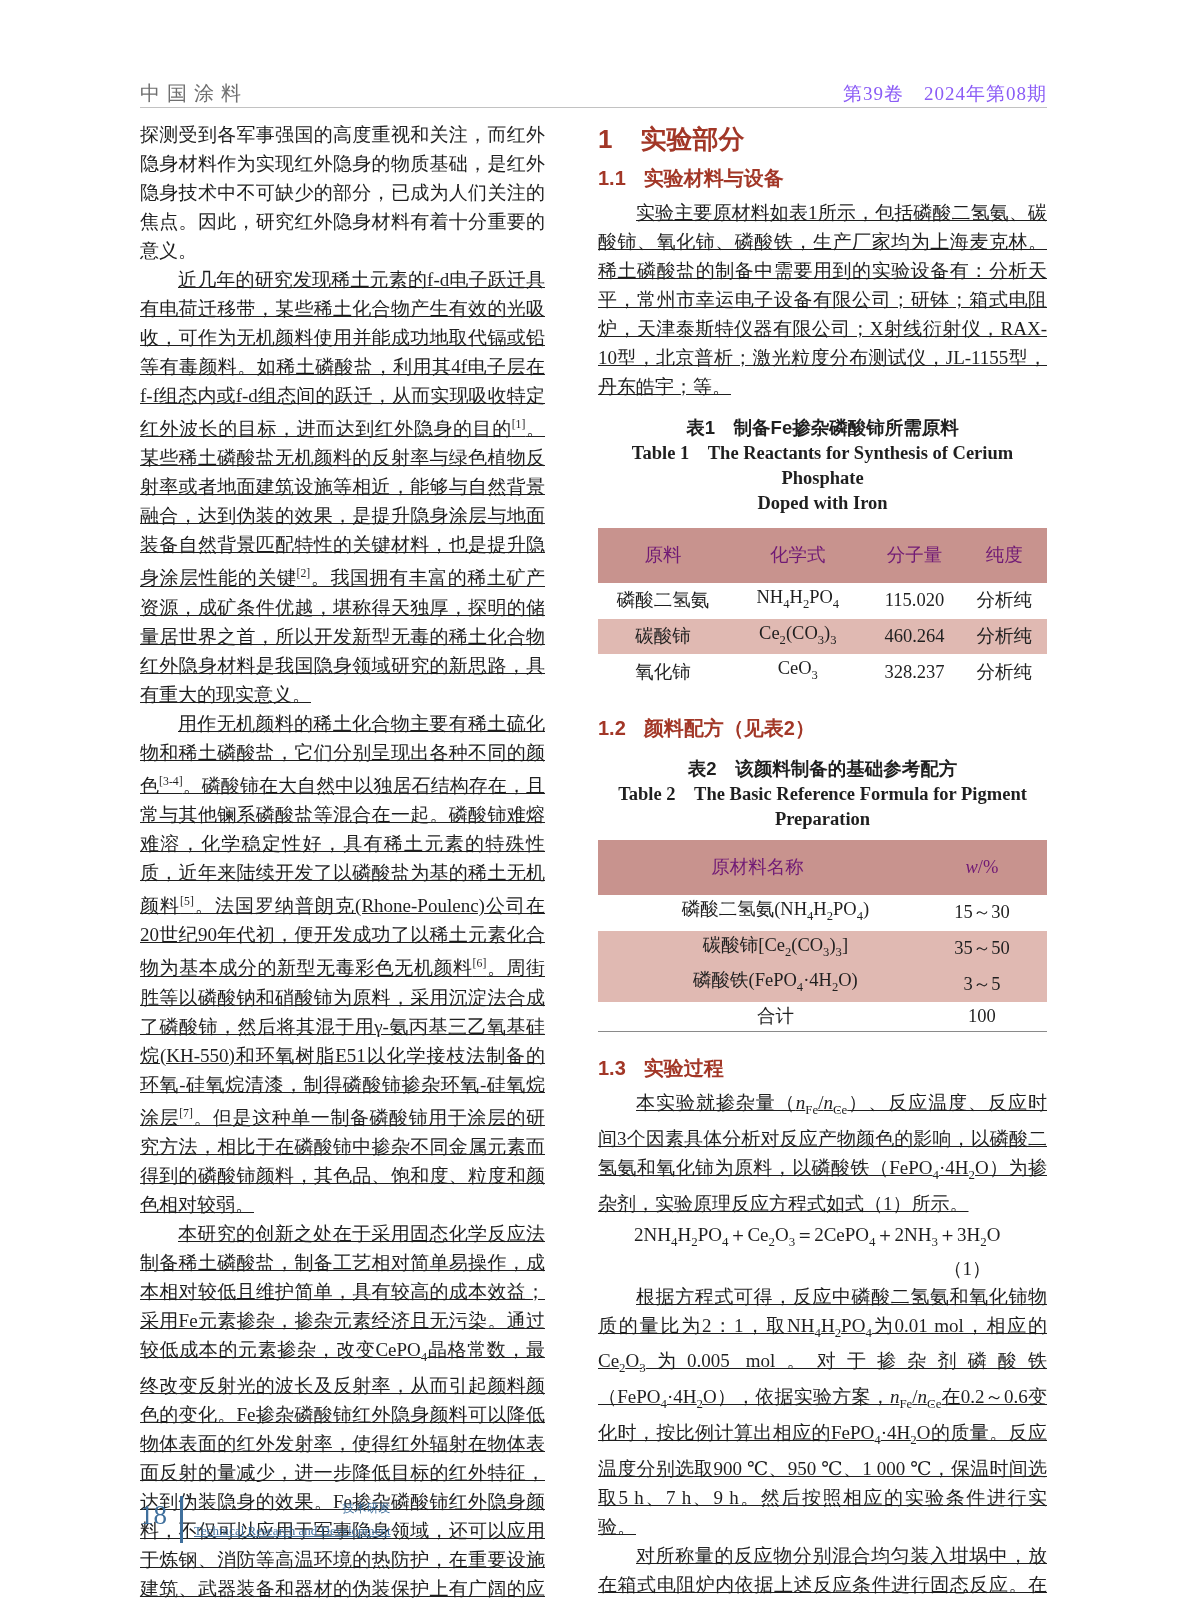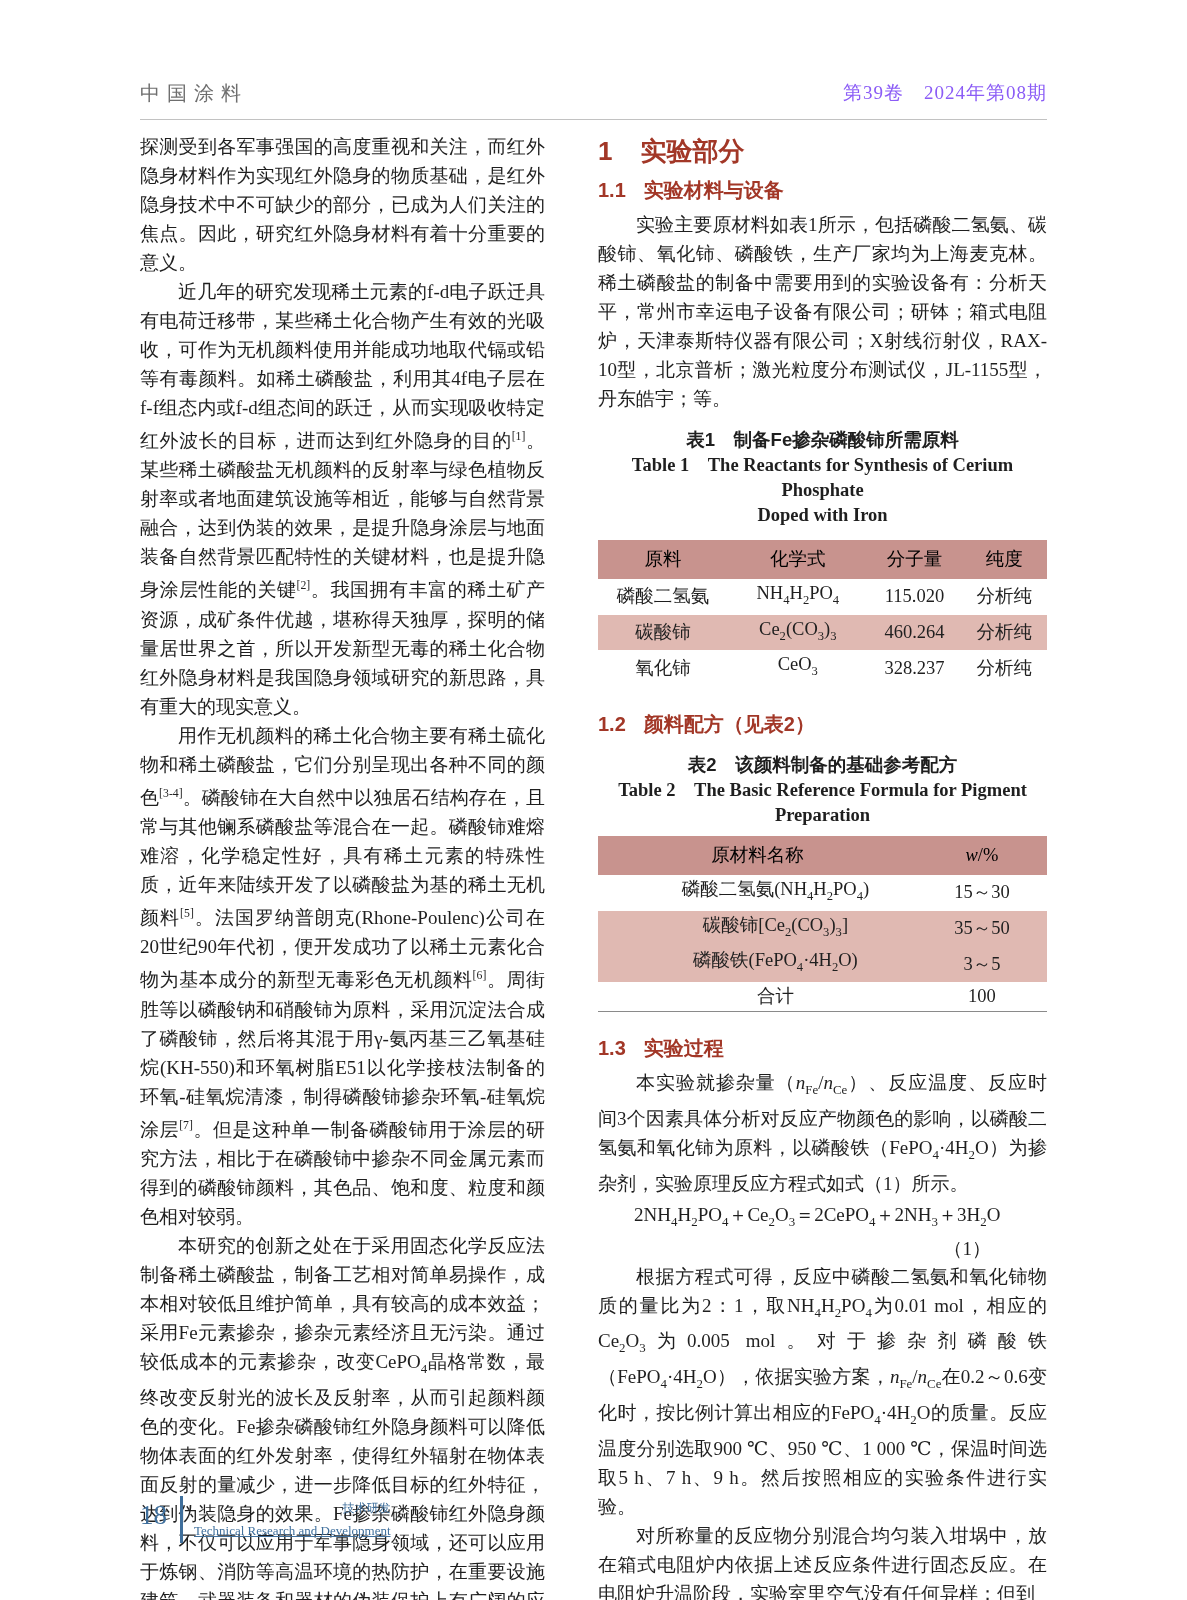--- a/index.html
+++ b/index.html
@@ -5,32 +5,32 @@
   * { margin:0; padding:0; box-sizing:border-box; }
   html,body { background:#ffffff; }
   .page {
     position:relative; width:1187px; height:1600px; background:#fff;
     font-family:"Liberation Serif","DejaVu Serif",serif;
     color:#1f1f1f; overflow:hidden;
   }
   .content { padding:80px 140px 0 140px; }
 
   .header {
-    display:flex; justify-content:space-between; align-items:flex-start;
-    padding-bottom:12px; border-bottom:1px solid #c2c2c2;
+    display:flex; justify-content:space-between; align-items:flex-end;
+    border-bottom:1px solid #c2c2c2;
   }
   .journal { font-size:20px; color:var(--header_text_gray,#6e6e6e); letter-spacing:7px; }
   .issue   { font-size:19px; color:#8b5cf6; letter-spacing:1px; }
 
   .columns { display:flex; gap:53px; margin-top:12px; }
   .col-left  { width:405px; }
   .col-right { width:449px; }
 
   p.body { font-size:19px; line-height:29px; text-align:justify; }
-  p.indent { text-indent:2em; }
+  p.indent { text-indent:2em;text-decoration:underline; }
   sup { font-size:0.62em; }
   sub { font-size:0.68em; }
 
   .h1 {
     color:var(--accent_red,#a23727); font-family:"Liberation Sans","DejaVu Sans",sans-serif;
     font-weight:bold; font-size:26px; line-height:34px; margin:2px 0 8px;
   }
   .h1 .num { margin-right:28px; }
   .h2 {
     color:var(--accent_red,#a23727); font-family:"Liberation Sans","DejaVu Sans",sans-serif;
@@ -42,21 +42,21 @@
 
   .tbl-cap-zh {
     font-family:"Liberation Sans","DejaVu Sans",sans-serif; font-weight:bold;
     font-size:18.5px; line-height:26px; text-align:center; margin-top:14px;
   }
   .tbl-cap-en { font-weight:bold; font-size:18.5px; line-height:25px; text-align:center; }
 
   table { width:100%; border-collapse:collapse; margin-top:12px; font-size:18.5px; }
   th,td { font-weight:normal; text-align:center; line-height:29px; padding:0 4px; }
   tr.t-head  { background:var(--table_header_bg,#c8938e); }
-  tr.t-head th { padding:5px 4px; color:#000000; }
+  tr.t-head th { padding:13px 4px; color:#701a75; }
   tr.t-stripe { background:var(--table_stripe_bg,#e0b9b2); }
   table.t2 { border-bottom:1px solid #8a8a8a; margin-top:8px; }
   table.t2 td.name { text-align:center; padding-left:40px; }
   table.t2 col.c-name { width:71%; }
   table.t1 col.c0 { width:29%; } table.t1 col.c1 { width:31%; }
   table.t1 col.c2 { width:21%; } table.t1 col.c3 { width:19%; }
 
   .eq { font-size:19px; line-height:29px; margin:2px 0 0 1.9em; }
   .eq-num { font-size:19px; line-height:26px; text-align:right; padding-right:56px; }
 

